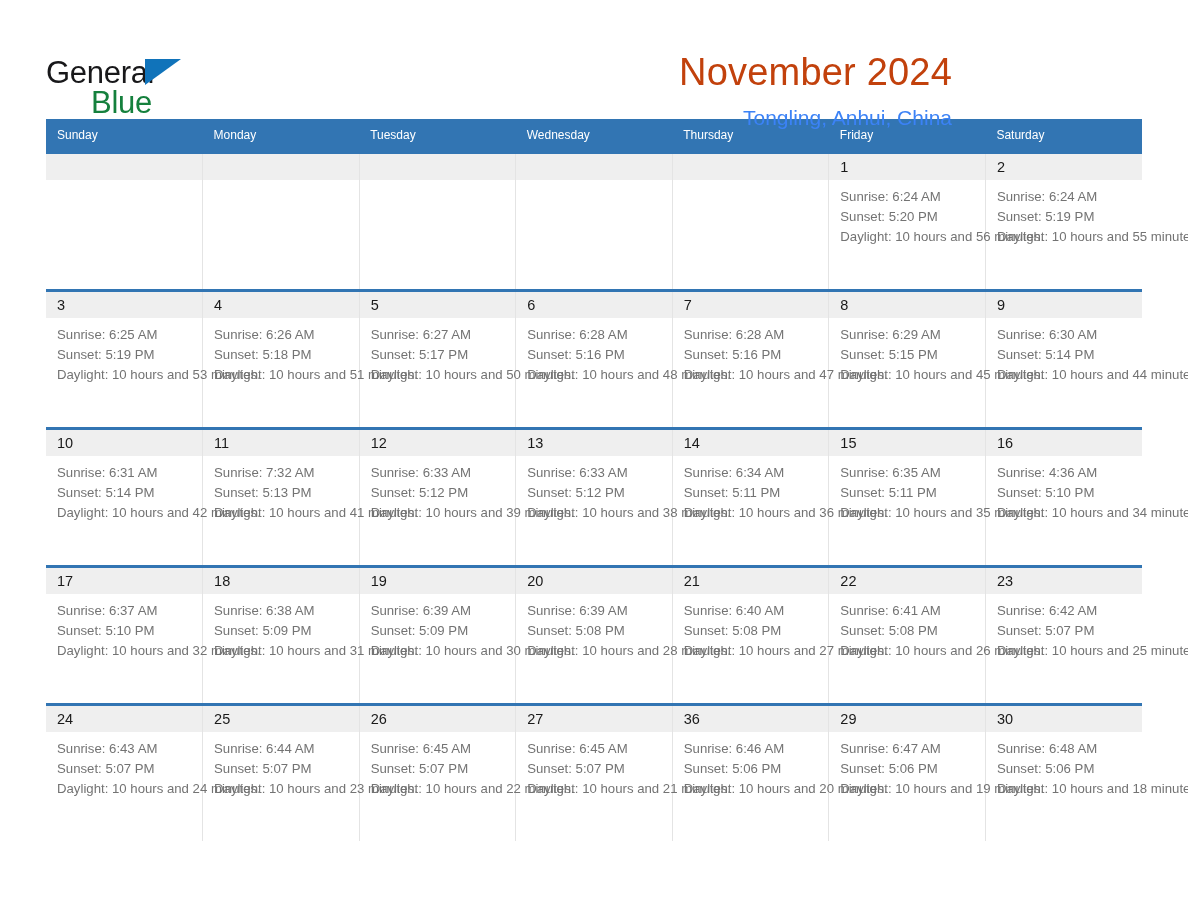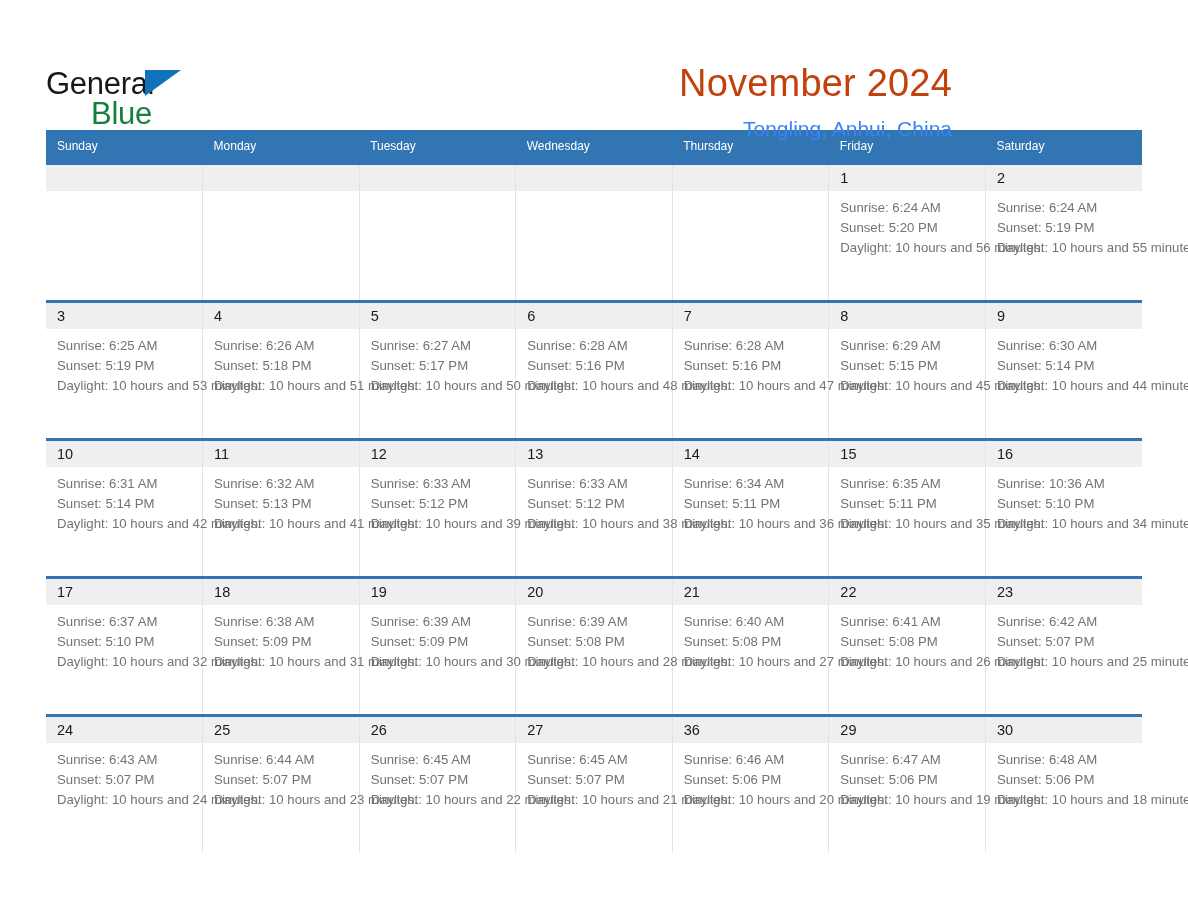--- a/index.html
+++ b/index.html
@@ -12,21 +12,21 @@
     height: 918px;
     font-family: "Liberation Sans", sans-serif;
     color: #1a1a1a;
     overflow: hidden;
   }
   .page {
     position: relative;
     width: 1000px;
     height: 918px;
     box-sizing: border-box;
-    padding: 14px 46px;
+    padding: 3px 46px;
     border-radius: 11px;
   }
 
   
   .topbar {
     display: flex;
     align-items: flex-start;
     justify-content: space-between;
     padding-top: 46px;
     height: 110px;
@@ -261,21 +261,21 @@
             <div class="num-band">10</div>
             <div class="cell-body">
               <div>Sunrise: 6:31 AM</div>
               <div>Sunset: 5:14 PM</div>
               <div class="daylight-wrap">Daylight: 10 hours and 42 minutes.</div>
             </div>
           </td>
           <td class="daycell">
             <div class="num-band">11</div>
             <div class="cell-body">
-              <div>Sunrise: 6:32 AM</div>
+              <div>Sunrise: 7:32 AM</div>
               <div>Sunset: 5:13 PM</div>
               <div class="daylight-wrap">Daylight: 10 hours and 41 minutes.</div>
             </div>
           </td>
           <td class="daycell">
             <div class="num-band">12</div>
             <div class="cell-body">
               <div>Sunrise: 6:33 AM</div>
               <div>Sunset: 5:12 PM</div>
               <div class="daylight-wrap">Daylight: 10 hours and 39 minutes.</div>
@@ -301,21 +301,21 @@
             <div class="num-band">15</div>
             <div class="cell-body">
               <div>Sunrise: 6:35 AM</div>
               <div>Sunset: 5:11 PM</div>
               <div class="daylight-wrap">Daylight: 10 hours and 35 minutes.</div>
             </div>
           </td>
           <td class="daycell">
             <div class="num-band">16</div>
             <div class="cell-body">
-              <div>Sunrise: 10:36 AM</div>
+              <div>Sunrise: 4:36 AM</div>
               <div>Sunset: 5:10 PM</div>
               <div class="daylight-wrap">Daylight: 10 hours and 34 minutes.</div>
             </div>
           </td>
         </tr>
         <tr class="week-row">
           <td class="daycell">
             <div class="num-band">17</div>
             <div class="cell-body">
               <div>Sunrise: 6:37 AM</div>

